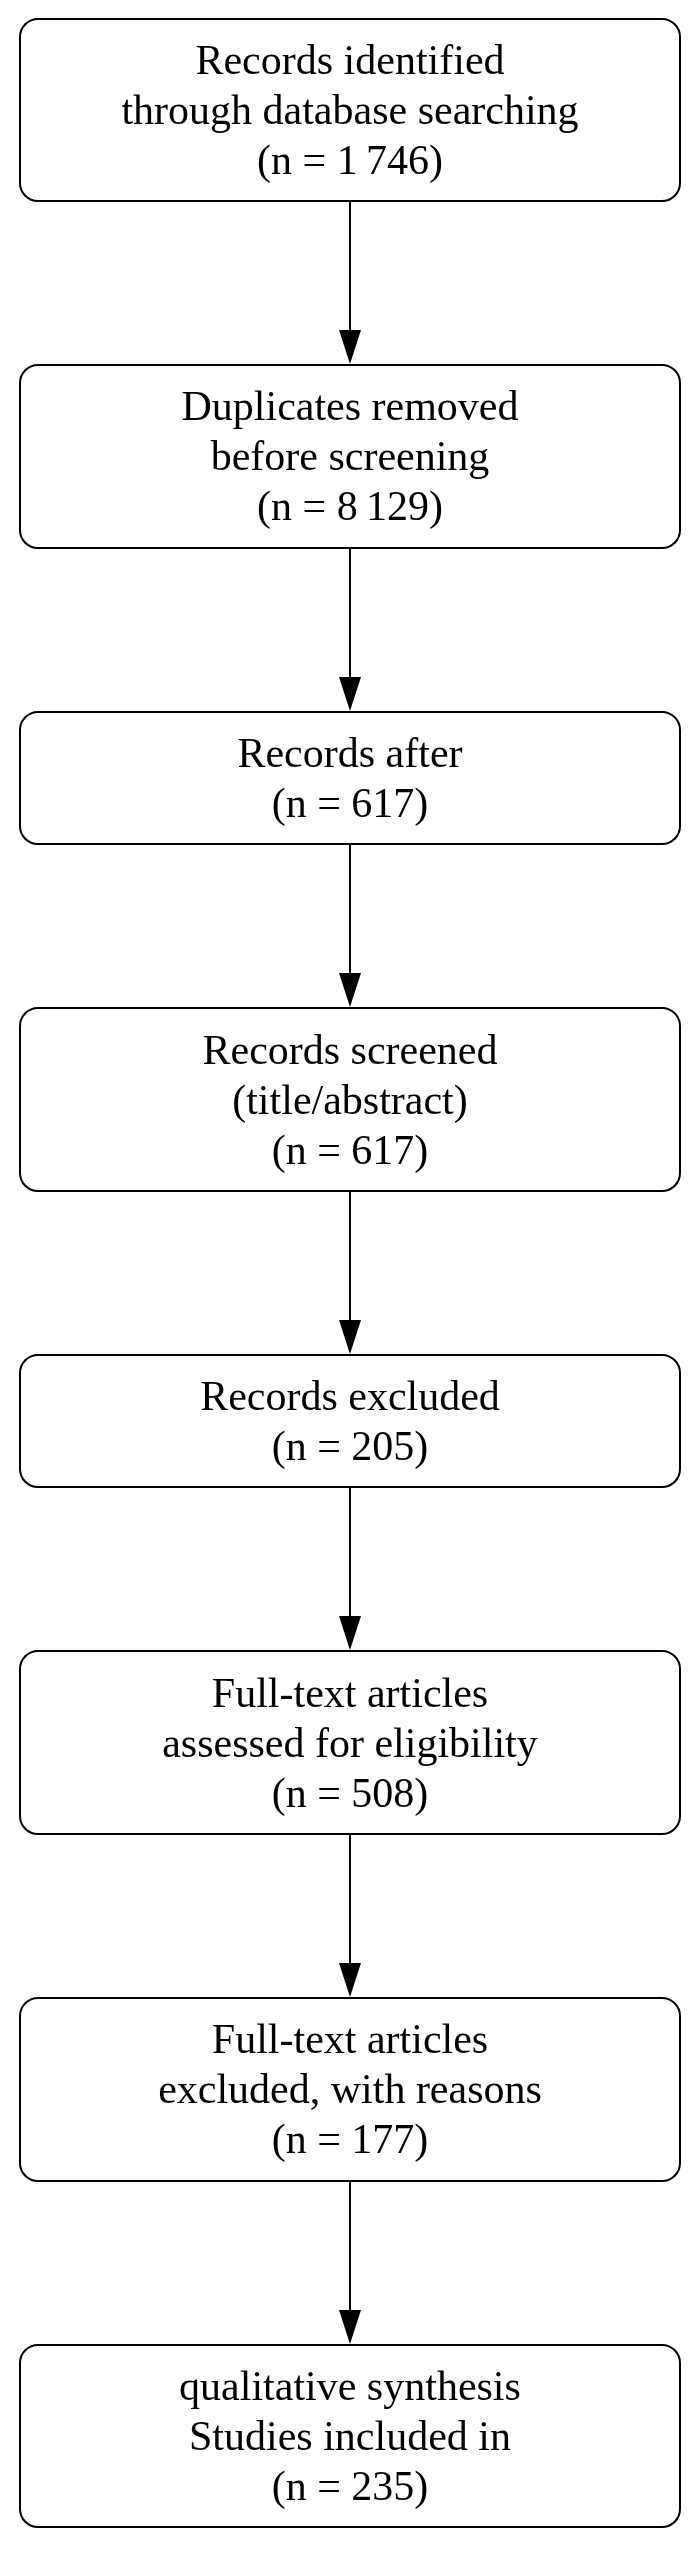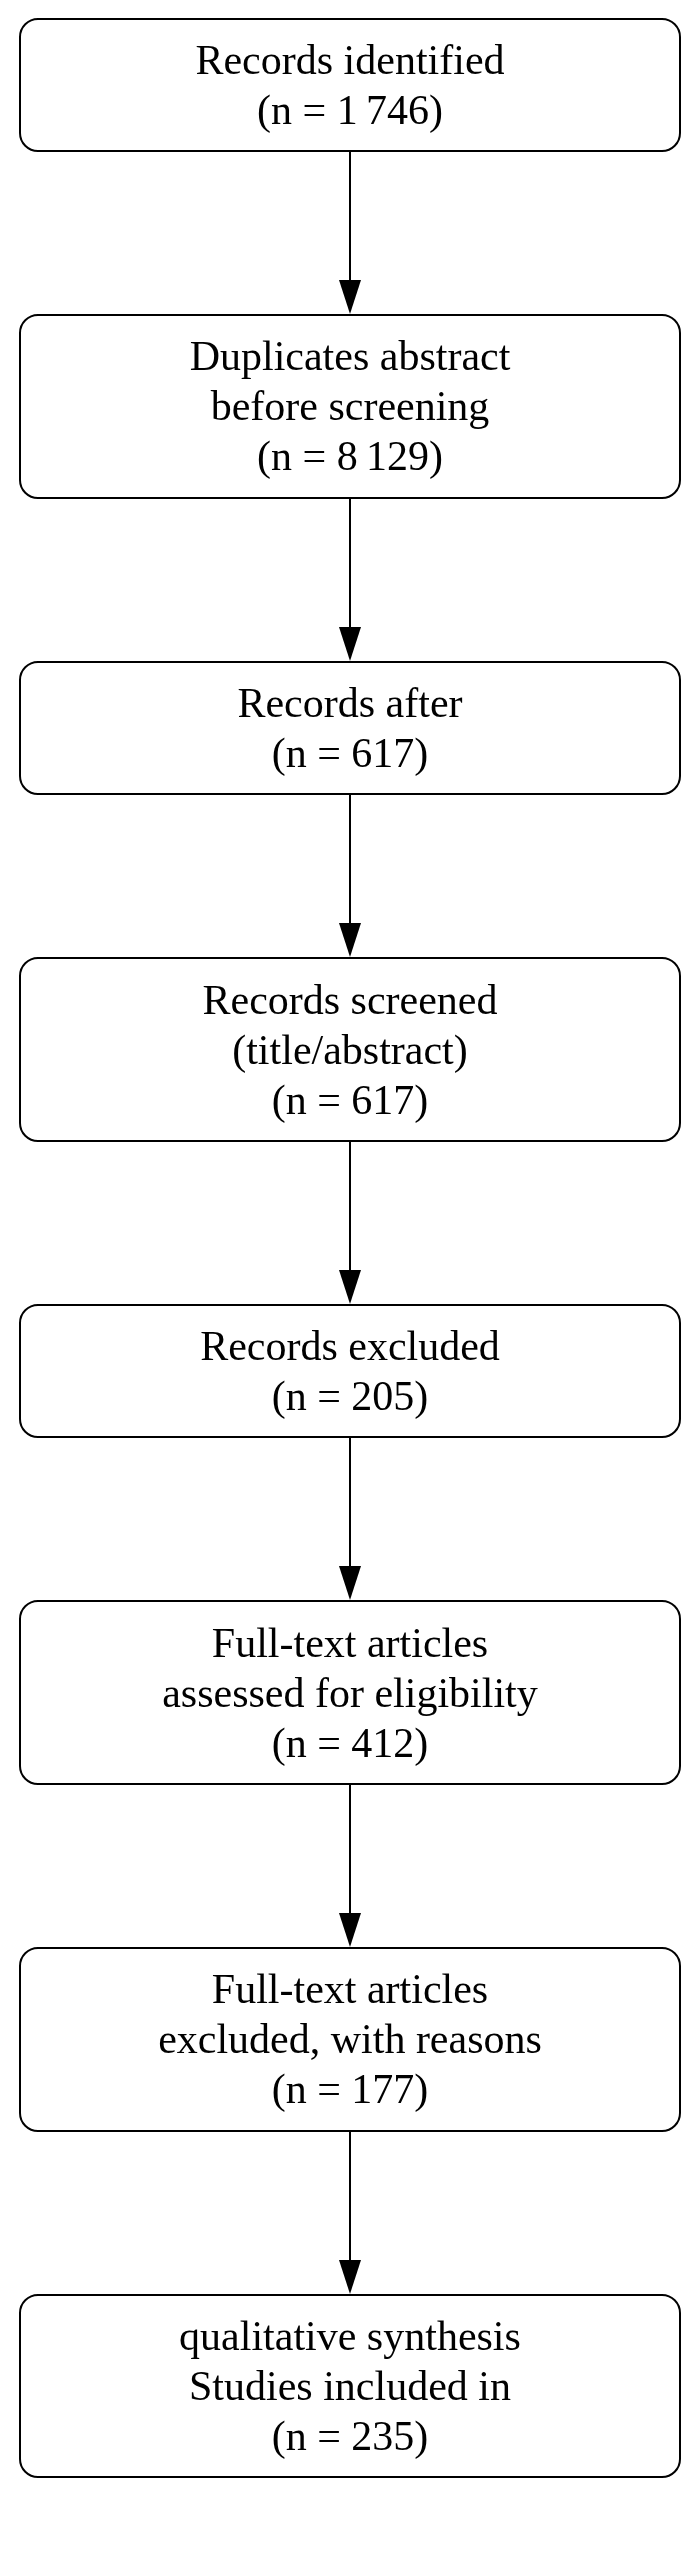--- a/index.html
+++ b/index.html
@@ -58,30 +58,31 @@
     margin-top: -0.7px;
   }
 </style>
 </head>
 <body>
 
 <div class="diagram">
 
   <div class="box">
     <div class="line">Records identified</div>
+    <div class="line">through database searching</div>
     <div class="line">(n = 1 746)</div>
   </div>
 
   <div class="arrow">
     <div class="shaft"></div>
     <div class="head"></div>
   </div>
 
   <div class="box">
-    <div class="line">Duplicates abstract</div>
+    <div class="line">Duplicates removed</div>
     <div class="line">before screening</div>
     <div class="line">(n = 8 129)</div>
   </div>
 
   <div class="arrow">
     <div class="shaft"></div>
     <div class="head"></div>
   </div>
 
   <div class="box">
@@ -111,21 +112,21 @@
   </div>
 
   <div class="arrow">
     <div class="shaft"></div>
     <div class="head"></div>
   </div>
 
   <div class="box">
     <div class="line">Full-text articles</div>
     <div class="line">assessed for eligibility</div>
-    <div class="line">(n = 412)</div>
+    <div class="line">(n = 508)</div>
   </div>
 
   <div class="arrow">
     <div class="shaft"></div>
     <div class="head"></div>
   </div>
 
   <div class="box">
     <div class="line">Full-text articles</div>
     <div class="line">excluded, with reasons</div>

